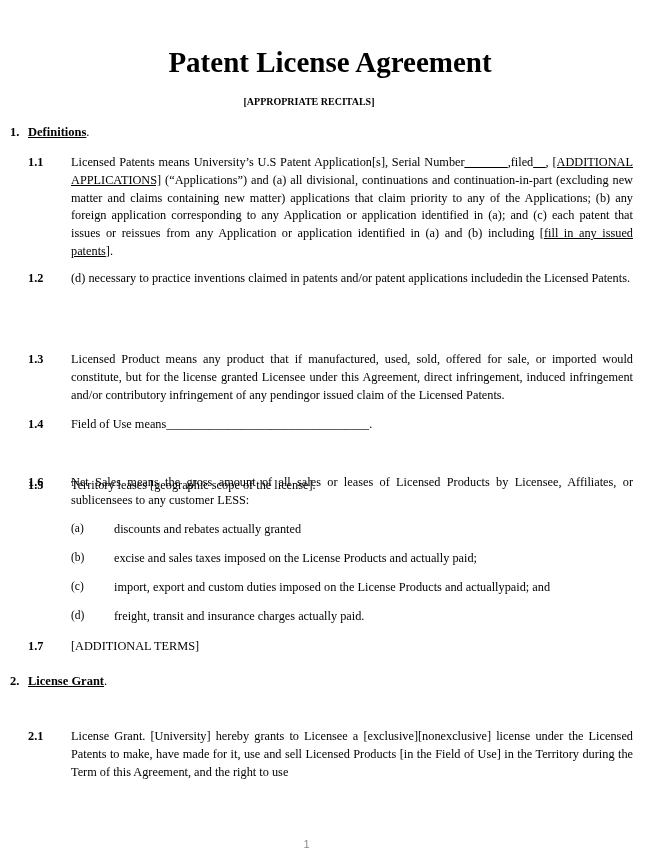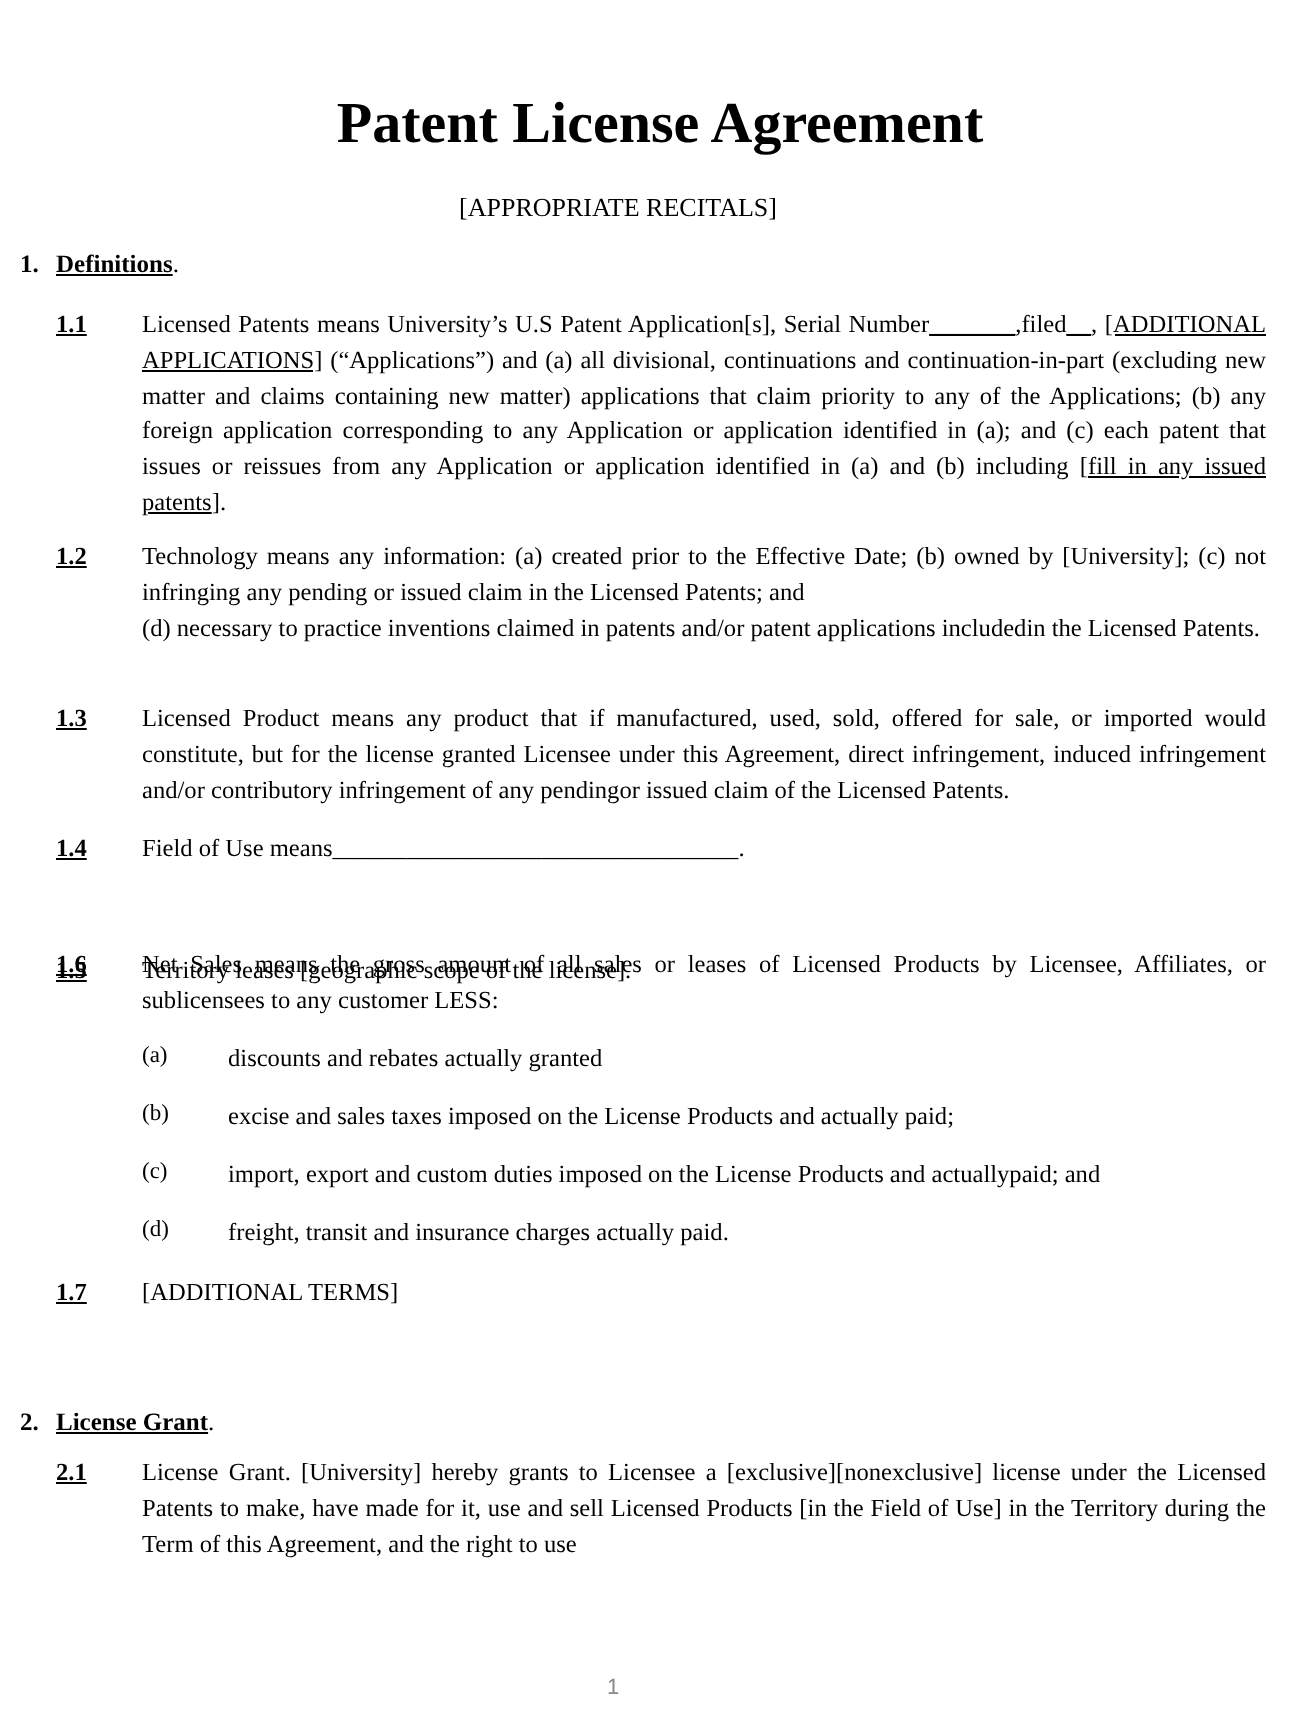--- a/index.html
+++ b/index.html
@@ -7,27 +7,27 @@
       width: 653px; height: 868px; position: relative; overflow: hidden;
       font-family: "Liberation Serif", "DejaVu Serif", serif;
       color: #000; font-size: 12.3px;
     }
     .title {
       position: absolute; top: 46px; left: 0; width: 660px; text-align: center;
       font-size: 29px; font-weight: bold; letter-spacing: 0px;
     }
     .recitals {
       position: absolute; top: 96px; left: 0; width: 618px; text-align: center;
-      font-size: 13px; font-weight: normal;
+      font-size: 10px; font-weight: bold;
     }
     .sec-head { position: absolute; left: 10px; font-size: 12.5px; }
     .sec-head .num { font-weight: bold; display: inline-block; width: 18px; }
     .sec-head .lbl { font-weight: bold; text-decoration: underline; }
     .clause { position: absolute; left: 28px; width: 605px; line-height: 17.8px; }
-    .clause .cnum { position: absolute; left: 0; top: 0; font-weight: bold; text-decoration: underline; }
+    .clause .cnum { position: absolute; left: 0; top: 0; font-weight: bold; }
     .clause .cbody { margin-left: 43px; text-align: justify; }
     .clause .cbody.left { text-align: left; }
     .b { font-weight: normal; }
     .u { text-decoration: underline; }
     .sub { position: absolute; left: 71px; width: 560px; }
     .sub .sl { position: absolute; left: 0; top: 0; font-size: 11.5px; }
     .sub .st { margin-left: 43px; }
     .pagenum {
       position: absolute; top: 838px; left: 0; width: 613px; text-align: center;
       font-family: "Liberation Sans", "DejaVu Sans", sans-serif;
@@ -44,21 +44,20 @@
   <span class="num">1.</span><span class="lbl">Definitions</span><span>.</span>
 </div>
 
 <div class="clause" style="top:154px;">
   <span class="cnum">1.1</span>
   <div class="cbody"><span class="b">Licensed Patents</span><span> means University’s U.S Patent Application[s], Serial Number</span><span class="b u">_______</span><span>,filed</span><span class="b u">__</span><span>, </span><span class="u">[ADDITIONAL APPLICATIONS]</span><span> (“Applications”) and (a) all divisional, continuations and continuation-in-part (excluding new matter and claims containing new matter) applications that claim priority to any of the Applications; (b) any foreign application corresponding to any Application or application identified in (a); and (c) each patent that issues or reissues from any Application or application identified in (a) and (b) including [</span><span class="u">fill in any issued patents</span><span>].</span></div>
 </div>
 
 <div class="clause" style="top:270px;">
   <span class="cnum">1.2</span>
-  <div class="cbody"><span class="b">Technology</span><span> means any information: (a) created prior to the Effective Date; (b) owned by [University]; (c) not infringing any pending or issued claim in the Licensed Patents; and</span></div>
   <div class="cbody left">(d) necessary to practice inventions claimed in patents and/or patent applications includedin the Licensed Patents.</div>
 </div>
 
 <div class="clause" style="top:351px;">
   <span class="cnum">1.3</span>
   <div class="cbody"><span class="b">Licensed Product</span><span> means any product that if manufactured, used, sold, offered for sale, or imported would constitute, but for the license granted Licensee under this Agreement, direct infringement, induced infringement and/or contributory infringement of any pendingor issued claim of the Licensed Patents.</span></div>
 </div>
 
 <div class="clause" style="top:416px;">
   <span class="cnum">1.4</span>
@@ -90,21 +89,21 @@
 <div class="sub" style="top:609px;">
   <span class="sl">(d)</span>
   <div class="st">freight, transit and insurance charges actually paid.</div>
 </div>
 
 <div class="clause" style="top:638px;">
   <span class="cnum">1.7</span>
   <div class="cbody left"><span class="b">[ADDITIONAL TERMS]</span></div>
 </div>
 
-<div class="sec-head" style="top:704px;">
+<div class="sec-head" style="top:674px;">
   <span class="num">2.</span><span class="lbl">License Grant</span><span>.</span>
 </div>
 
 <div class="clause" style="top:728px;">
   <span class="cnum">2.1</span>
   <div class="cbody"><span class="b">License Grant</span><span>. [University] hereby grants to Licensee a [exclusive][nonexclusive] license under the Licensed Patents to make, have made for it, use and sell Licensed Products [in the Field of Use] in the Territory during the Term of this Agreement, and the right to use</span></div>
 </div>
 
 <div class="pagenum">1</div>
 

